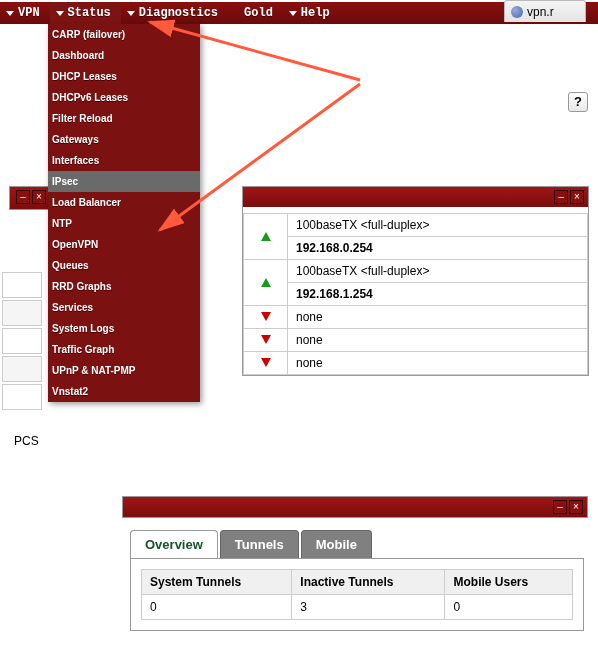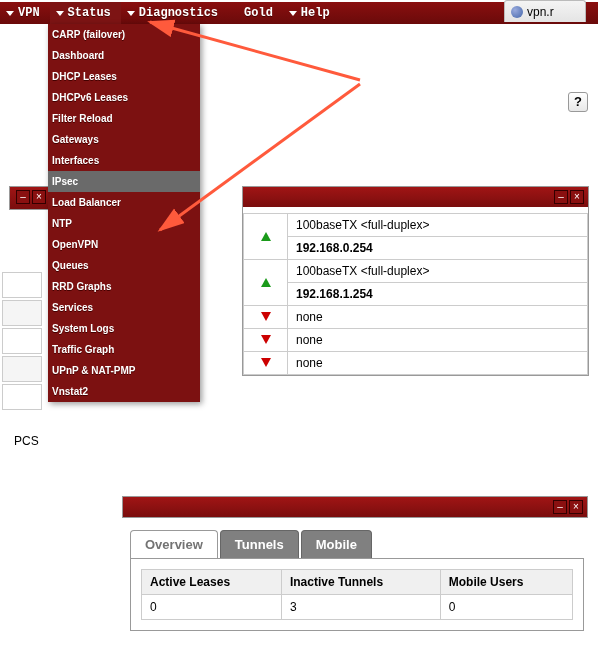--- a/index.html
+++ b/index.html
@@ -43,21 +43,21 @@
   .arrow-up { display:inline-block; width:0; height:0; border-left:5px solid transparent; border-right:5px solid transparent; border-bottom:9px solid #1a9a1a; }
   .arrow-dn { display:inline-block; width:0; height:0; border-left:5px solid transparent; border-right:5px solid transparent; border-top:9px solid #c00; }
   .dup { border-bottom:none; }
   .dup2 { border-top:none; font-weight:bold; }
 
   
   .tunpanel { position:absolute; left:122px; top:496px; width:466px; }
   .tunpanel .panel-head { }
   .tabs { position:absolute; left:130px; top:530px; display:flex; }
   .tab2 { padding:6px 14px; font-size:13px; font-weight:bold; border:1px solid #999; border-bottom:none; border-top-left-radius:4px; border-top-right-radius:4px; margin-right:2px; cursor:pointer; }
-  .tab2.active { background:#fff; color:#737373;text-align:center; }
+  .tab2.active { background:#fff; color:#14532d;text-align:center; }
   .tab2.inactive { background:#808080; color:#fff; border-color:#666; }
   .tabbody { position:absolute; left:130px; top:558px; width:454px; border:1px solid #999; background:#fff; padding:10px; }
   .tuntable { border-collapse:collapse; width:100%; }
   .tuntable th { border:1px solid #ccc; background:#f0f0f0; padding:5px 8px; text-align:left; font-size:12px; }
   .tuntable td { border:1px solid #ccc; padding:5px 8px; text-align:left; font-size:12px; }
 
   
   .helpbtn { position:absolute; right:10px; top:92px; width:20px; height:20px; border:1px solid #999; border-radius:3px; background:linear-gradient(#fff,#e8e8e8); text-align:center; line-height:18px; font-weight:bold; font-size:13px; cursor:pointer; }
 
   
@@ -197,21 +197,21 @@
 <div class="tabs">
   <div class="tab2 active"><span>Overview</span></div>
   <div class="tab2 inactive"><span>Tunnels</span></div>
   <div class="tab2 inactive"><span>Mobile</span></div>
 </div>
 
 <div class="tabbody">
   <table class="tuntable">
     <tbody>
         <tr>
-      <th><span>Active Leases</span></th>
+      <th><span>System Tunnels</span></th>
       <th><span>Inactive Tunnels</span></th>
       <th><span>Mobile Users</span></th>
     </tr>
     <tr>
       <td><span>0</span></td>
       <td><span>3</span></td>
       <td><span>0</span></td>
     </tr>
   </tbody>
     </table>

